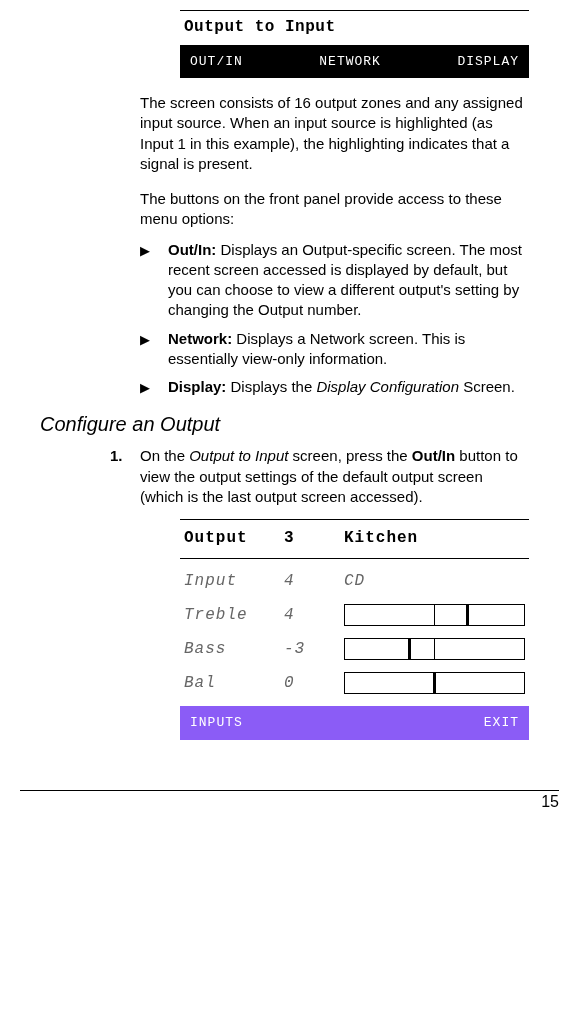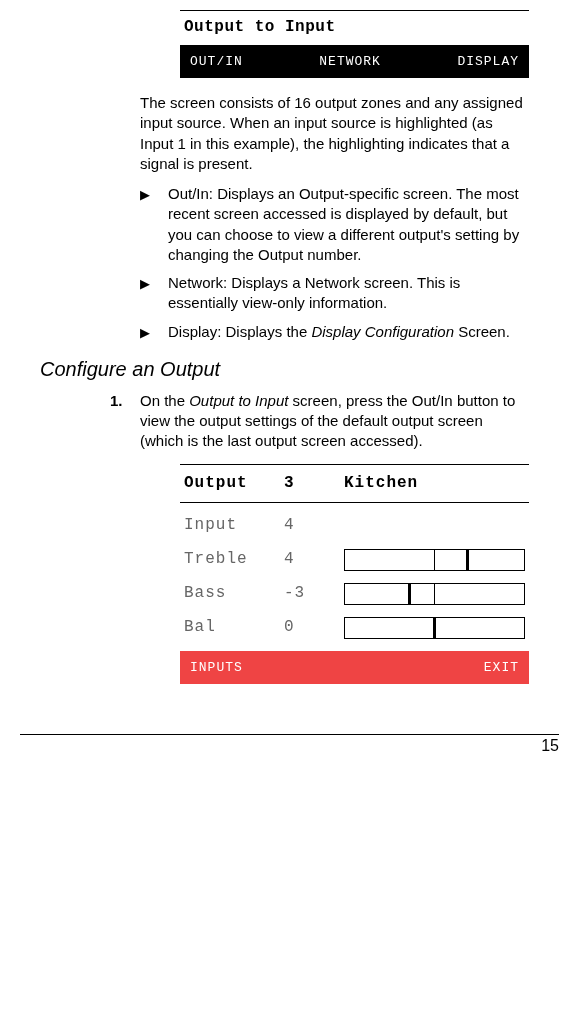--- a/index.html
+++ b/index.html
@@ -79,21 +79,21 @@
     margin-bottom: 12px;
   }
   .num {
     width: 30px;
     flex-shrink: 0;
     font-weight: bold;
   }
   .num-content {
     flex: 1;
   }
-  .bold { font-weight: normal; }
+  .bold { font-weight: bold; }
   .italic { font-style: italic; }
 
   
   .lcd-panel2 {
     margin-left: 150px;
     margin-right: 20px;
     border-top: 1px solid #000;
   }
   .lcd-header2 {
     font-family: "Courier New", monospace;
@@ -102,20 +102,21 @@
     letter-spacing: 1px;
     padding: 8px 4px 8px 4px;
     border-bottom: 1px solid #000;
     display: flex;
   }
   .col1 { width: 100px; }
   .col2 { width: 60px; }
   .col3 { flex:1; }
   .lcd-rows {
     padding: 6px 0 6px 0;
+    font-style: italic;
   }
   .lcd-row {
     display: flex;
     align-items: center;
     padding: 6px 4px;
     font-family: "Courier New", monospace;
     font-size: 16px;
     color: #666;
     letter-spacing: 1px;
   }
@@ -135,21 +136,21 @@
   .bar-left { border-right: 1px solid #000; }
   .fill-black { background: #000; }
   .tick {
     position: absolute;
     top: 0;
     bottom: 0;
     width: 3px;
     background: #000;
   }
   .lcd-footer {
-    background: #ef4444;
+    background: #8b5cf6;
     color: #fff;
     font-family: "Courier New", monospace;
     font-size: 13px;
     letter-spacing: 1px;
     display: flex;
     justify-content: space-between;
     padding: 8px 10px;
   }
   .page-footer {
     border-top: 1px solid #000;
@@ -166,20 +167,21 @@
   <div class="lcd-panel">
     <div class="lcd-title-row">Output to Input</div>
     <div class="lcd-black">
       <span>OUT/IN</span>
       <span>NETWORK</span>
       <span>DISPLAY</span>
     </div>
   </div>
 
   <p class="body-text">The screen consists of 16 output zones and any assigned input source. When an input source is highlighted (as Input 1 in this example), the highlighting indicates that a signal is present.</p>
+  <p class="body-text">The buttons on the front panel provide access to these menu options:</p>
 
   <div class="bullet-list">
     <div class="bullet-item">
       <div class="bullet-marker">▶</div>
       <div class="bullet-content">
         <span class="bold">Out/In:</span><span> Displays an Output-specific screen. The most recent screen accessed is displayed by default, but you can choose to view a different output's setting by changing the Output number.</span>
       </div>
     </div>
     <div class="bullet-item">
       <div class="bullet-marker">▶</div>
@@ -208,20 +210,21 @@
   <div class="lcd-panel2">
     <div class="lcd-header2">
       <span class="col1">Output</span>
       <span class="col2">3</span>
       <span class="col3">Kitchen</span>
     </div>
     <div class="lcd-rows">
       <div class="lcd-row">
         <span class="col1">Input</span>
         <span class="col2">4</span>
+        <span class="col3">CD</span>
       </div>
       <div class="lcd-row">
         <span class="col1">Treble</span>
         <span class="col2">4</span>
         <div class="bar-wrap">
           <div class="bar-half bar-left"></div>
           <div class="bar-half">
               <div class="tick" style="left:35%"></div>
             </div>
         </div>

